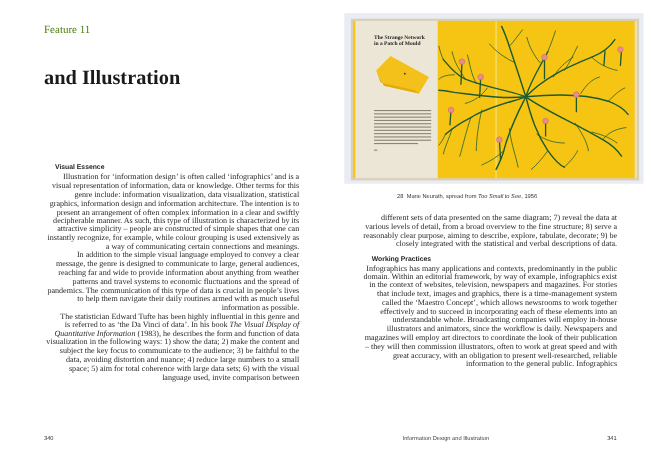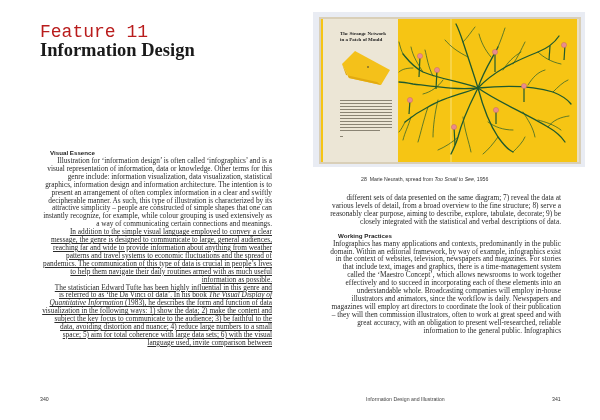--- a/index.html
+++ b/index.html
@@ -1,40 +1,41 @@
 <!DOCTYPE html>
 <html><head>
 <meta charset="utf-8">
 <style>
   html, body { margin:0; padding:0; }
   body { width:600px; height:420px; background:#ffffff; position:relative; overflow:hidden; font-family:"DejaVu Serif", serif; color:#222; }
   .page { position:absolute; top:0; height:420px; }
   .left { left:0; width:300px; }
   .right { left:300px; width:300px; }
-  .feature-label { position:absolute; left:40px; top:22px; font-family:Liberation Mono, monospace; font-size:18px; color:#b91c1c; }
+  .feature-label { position:absolute; left:40px; top:22px; font-family:Liberation Serif, serif; font-size:10px; color:#4d7c0f; }
   .title { position:absolute; left:40px; top:40px; font-family:"Liberation Serif", serif; font-weight:bold; font-size:18.5px; line-height:21px; color:#1a1a1a; margin:0; }
   .subhead { font-family:"Liberation Sans", sans-serif; font-weight:bold; font-size:6.2px; color:#222; padding-left:10px; margin:0 0 1px 0; }
   .body-text { font-family:"Liberation Serif", serif; font-size:7.35px; line-height:7.9px; color:#2a2a2a; margin:0; text-align:right; }
   .col-left { position:absolute; left:40px; top:149px; width:232px; }
   .col-right { position:absolute; left:28px; top:194px; width:233px; }
-  .indent { text-indent:10px;text-decoration:underline; }
+  .indent { text-indent:10px; }
   .folio { position:absolute; top:396px; font-family:"Liberation Sans", sans-serif; font-size:5.2px; color:#333; }
   .running-head { position:absolute; top:396px; left:66px; font-family:"Liberation Sans", sans-serif; font-size:5.2px; color:#444; }
   .figure { position:absolute; left:13px; top:12px; width:272px; height:155px; background:#e9ecf3; }
   .caption { position:absolute; left:61px; top:176px; font-family:"Liberation Sans", sans-serif; font-size:5.2px; color:#333; }
   .caption i { font-style:italic; }
   .spacer { height:6px; }
 </style>
 </head>
 <body>
 
 <div class="page left">
   <div class="feature-label">Feature 11</div>
   <h1 class="title">
-    <span>Information Design</span><br>
+    <br>
+    <span>and Illustration</span>
   </h1>
 
   <div class="col-left">
     <h3 class="subhead">Visual Essence</h3>
     <p class="body-text">Illustration for ‘information design’ is often called ‘infographics’ and is a visual representation of information, data or knowledge. Other terms for this genre include: information visualization, data visualization, statistical graphics, information design and information architecture. The intention is to present an arrangement of often complex information in a clear and swiftly decipherable manner. As such, this type of illustration is characterized by its attractive simplicity – people are constructed of simple shapes that one can instantly recognize, for example, while colour grouping is used extensively as a way of communicating certain connections and meanings.</p>
     <p class="body-text indent">In addition to the simple visual language employed to convey a clear message, the genre is designed to communicate to large, general audiences, reaching far and wide to provide information about anything from weather patterns and travel systems to economic fluctuations and the spread of pandemics. The communication of this type of data is crucial in people’s lives to help them navigate their daily routines armed with as much useful information as possible.</p>
     <p class="body-text indent"><span>The statistician Edward Tufte has been highly influential in this genre and is referred to as ‘the Da Vinci of data’. In his book </span><i>The Visual Display of Quantitative Information</i><span> (1983), he describes the form and function of data visualization in the following ways: 1) show the data; 2) make the content and subject the key focus to communicate to the audience; 3) be faithful to the data, avoiding distortion and nuance; 4) reduce large numbers to a small space; 5) aim for total coherence with large data sets; 6) with the visual language used, invite comparison between</span></p>
   </div>
 
   <div class="folio" style="left:40px;">340</div>

